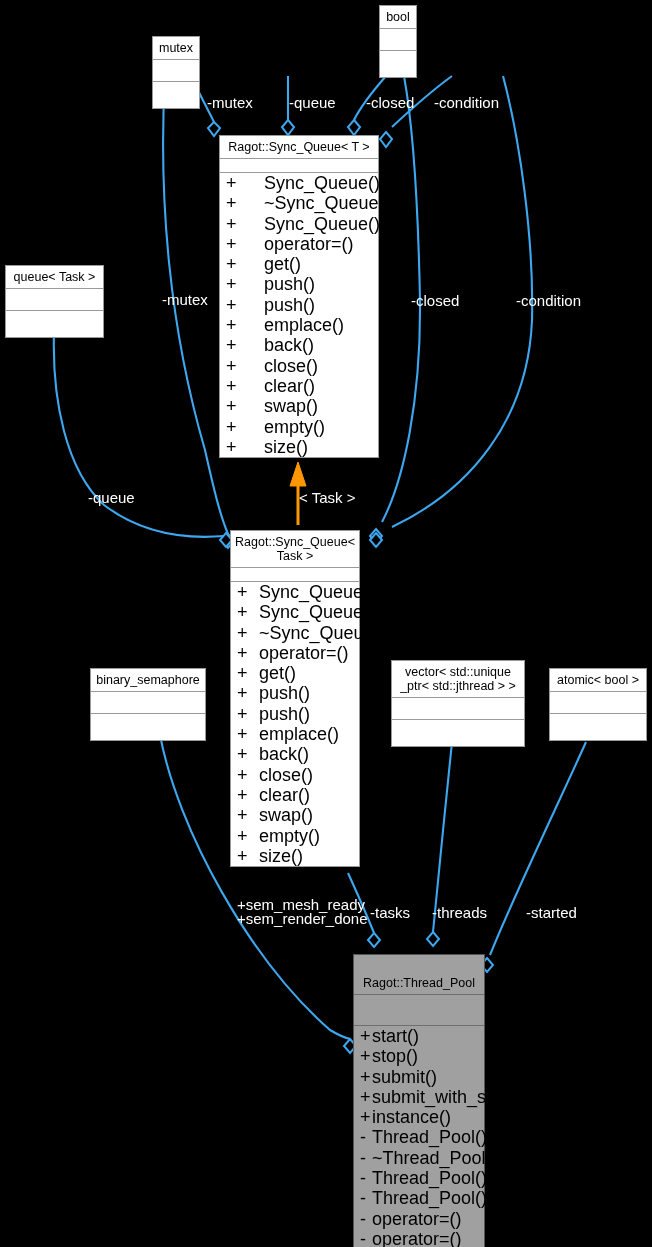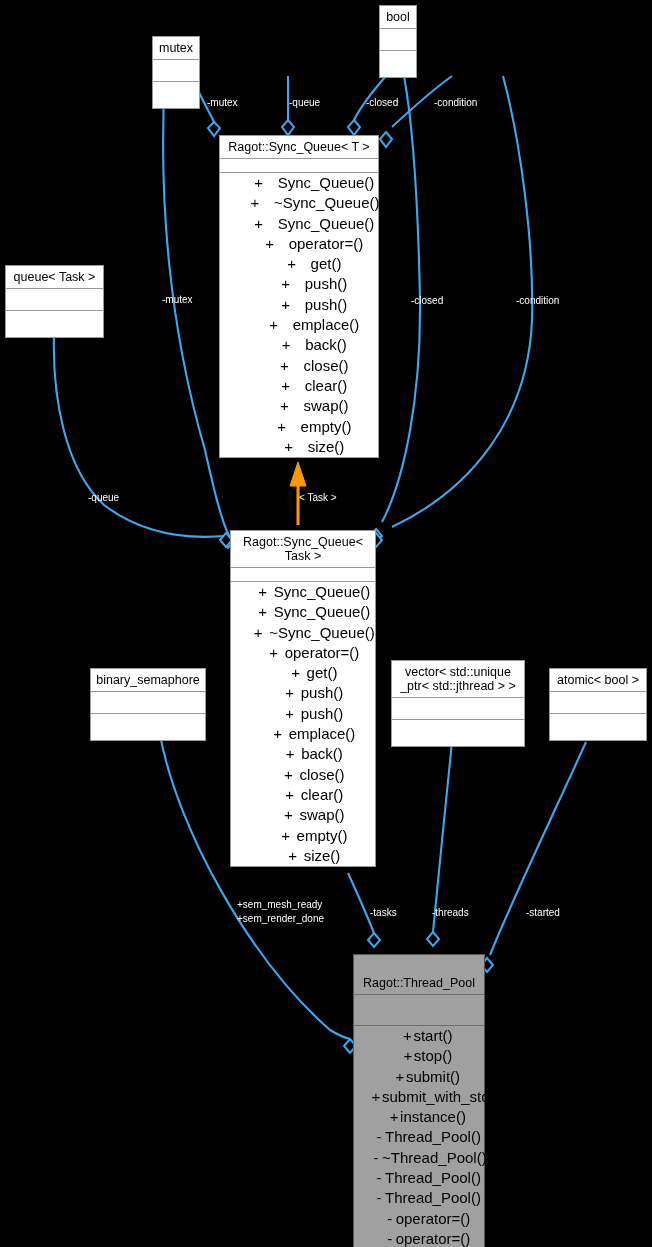--- a/index.html
+++ b/index.html
@@ -6,35 +6,35 @@
   #stage{position:relative;width:652px;height:1247px;background:#000;
          font-family:"Liberation Sans","DejaVu Sans",sans-serif;overflow:hidden;}
   svg.edges{position:absolute;left:0;top:0;width:652px;height:1247px;}
 
   .node{position:absolute;box-sizing:border-box;border:1px solid #9a9a9a;
         background:#ffffff;color:#000;}
   .node .title{box-sizing:border-box;border-bottom:1px solid #9a9a9a;
         text-align:center;font-size:12.5px;line-height:14px;padding:4px 4px;}
   .node .attrs{box-sizing:border-box;border-bottom:1px solid #9a9a9a;}
   .node .ops{box-sizing:border-box;}
-  .node .row{font-size:15px;line-height:20.3px;white-space:nowrap;padding-left:16px;text-align:center;}
+  .node .row{font-size:18px;line-height:20.3px;white-space:nowrap;padding-left:6px;}
   .node .row .vis{display:inline-block;width:14px;}
 
   
   .stub .attrs{height:22px;}
   .stub .ops{height:26px;}
 
   
   .big .attrs{height:14px;}
 
   .hl{background:#a0a0a0;}
   .hl .title,.hl .attrs{border-bottom-color:#6f6f6f;margin-top:17px;}
   .hl{border-color:#555;}
 
-  .edgelabel{position:absolute;color:#ffffff;font-size:10px;line-height:13px;
+  .edgelabel{position:absolute;color:#ffffff;font-size:15px;line-height:13px;
              white-space:nowrap;}
 </style>
 </head>
 <body>
 
 <div id="stage">
 
   <svg class="edges" viewBox="0 0 652 1247">
     <g fill="none" stroke="#3da7ef" stroke-width="2.1">
 
@@ -139,21 +139,21 @@
         <div class="row"><span class="vis" style="width: 38px;">+</span><span>emplace()</span></div>
         <div class="row"><span class="vis" style="width: 38px;">+</span><span>back()</span></div>
         <div class="row"><span class="vis" style="width: 38px;">+</span><span>close()</span></div>
         <div class="row"><span class="vis" style="width: 38px;">+</span><span>clear()</span></div>
         <div class="row"><span class="vis" style="width: 38px;">+</span><span>swap()</span></div>
         <div class="row"><span class="vis" style="width: 38px;">+</span><span>empty()</span></div>
         <div class="row"><span class="vis" style="width: 38px;">+</span><span>size()</span></div>
       </div>
   </div>
 
-  <div class="node big" style="left:230px;top:530px;width:146px;">
+  <div class="node big" style="left:230px;top:530px;width:130px;">
     <div class="title">
       <div>Ragot::Sync_Queue&lt;</div>
       <div>Task &gt;</div>
     </div>
     <div class="attrs"></div>
     <div class="ops" id="ops-sync-queue-task">
         <div class="row"><span class="vis" style="width: 22px;">+</span><span>Sync_Queue()</span></div>
         <div class="row"><span class="vis" style="width: 22px;">+</span><span>Sync_Queue()</span></div>
         <div class="row"><span class="vis" style="width: 22px;">+</span><span>~Sync_Queue()</span></div>
         <div class="row"><span class="vis" style="width: 22px;">+</span><span>operator=()</span></div>

